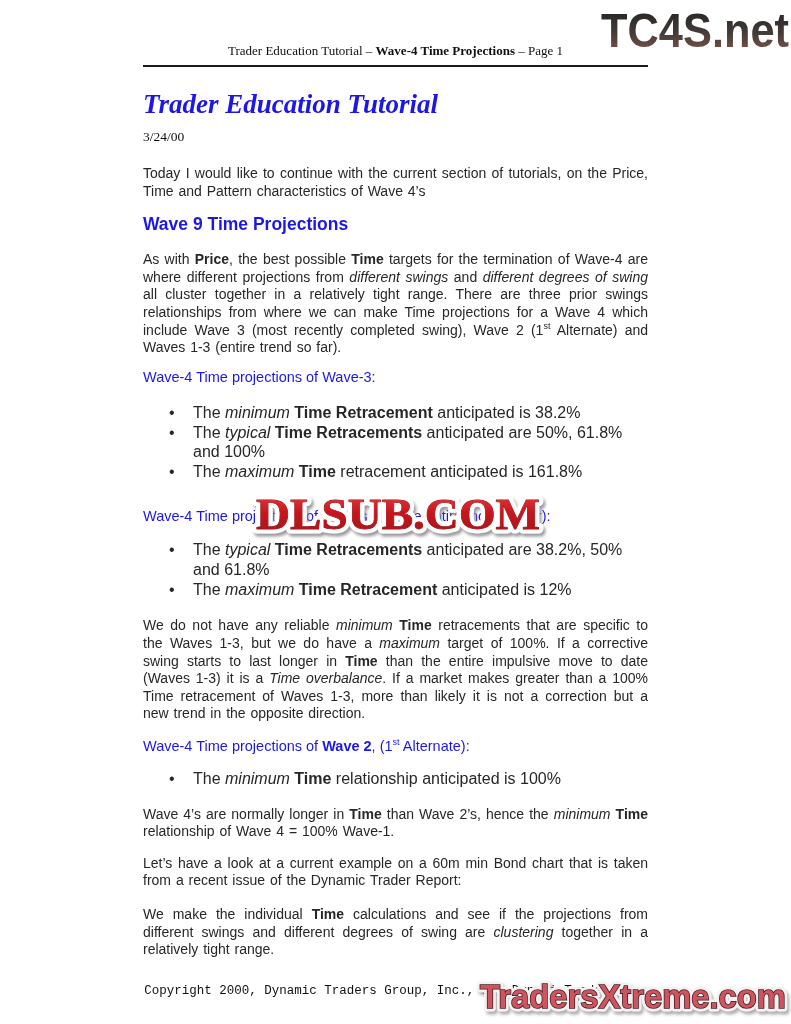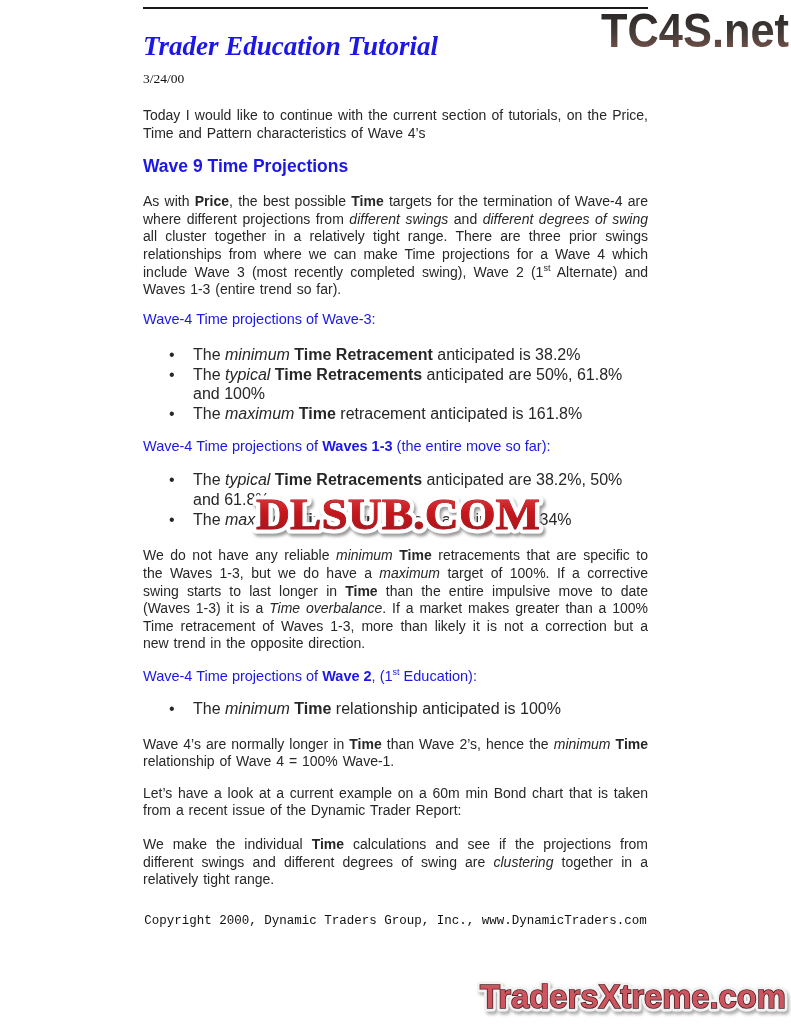--- a/index.html
+++ b/index.html
@@ -46,49 +46,50 @@
         <stop offset="0" style="stop-color:var(--tc4s-dark,#1e1e1e)"></stop>
         <stop offset="0.55" style="stop-color:#433b38"></stop>
         <stop offset="1" style="stop-color:var(--tc4s-brown,#8a5a50)"></stop>
       </linearGradient>
     </defs>
     <text x="2" y="45" font-family="Liberation Sans, sans-serif" font-weight="bold" font-size="49" textLength="188" lengthAdjust="spacingAndGlyphs" fill="url(#tc4sGrad)">TC4S.net</text>
   </svg>
 
   <div class="content">
 
+    <div class="running-header"><span>Trader Education Tutorial – </span><span class="seg-b">Wave-4 Time Projections</span><span> – Page 1</span></div>
     <hr class="header-rule">
 
     <h1 class="doc-title">Trader Education Tutorial</h1>
     <div class="doc-date">3/24/00</div>
 
     <p class="body-para" style="margin-top:20px"><span>Today I would like to continue with the current section of tutorials, on the Price, Time and Pattern characteristics of Wave 4’s</span></p>
 
     <h2 class="section-heading" style="margin-top:15px">Wave 9 Time Projections</h2>
 
     <p class="body-para" style="margin-top:17px"><span>As with </span><span class="seg-b">Price</span><span>, the best possible </span><span class="seg-b">Time</span><span> targets for the termination of Wave-4 are where different projections from </span><span class="seg-i">different swings</span><span> and </span><span class="seg-i">different degrees of swing</span><span> all cluster together in a relatively tight range. There are three prior swings relationships from where we can make Time projections for a Wave 4 which include Wave 3 (most recently completed swing), Wave 2 (1</span><sup>st</sup><span> Alternate) and Waves 1-3 (entire trend so far).</span></p>
 
     <div class="sub-heading" style="margin-top:12px"><span>Wave-4 Time projections of Wave-3:</span></div>
 
     <ul class="bullets" style="margin-top:17px">
       <li><span>The </span><span class="seg-i">minimum</span><span> </span><span class="seg-b">Time Retracement</span><span> anticipated is 38.2%</span></li>
       <li><span>The </span><span class="seg-i">typical</span><span> </span><span class="seg-b">Time Retracements</span><span> anticipated are 50%, 61.8% and 100%</span></li>
       <li><span>The </span><span class="seg-i">maximum</span><span> </span><span class="seg-b">Time</span><span> retracement anticipated is 161.8%</span></li>
     </ul>
 
-    <div class="sub-heading" style="margin-top:14px"><span>Wave-4 Time projections of </span><span class="seg-b">Waves 1-3</span><span> (the entire move so far):</span></div>
+    <div class="sub-heading" style="margin-top:26px"><span>Wave-4 Time projections of </span><span class="seg-b">Waves 1-3</span><span> (the entire move so far):</span></div>
 
     <ul class="bullets" style="margin-top:15px">
       <li><span>The </span><span class="seg-i">typical</span><span> </span><span class="seg-b">Time Retracements</span><span> anticipated are 38.2%, 50% and 61.8%</span></li>
-      <li><span>The </span><span class="seg-i">maximum</span><span> </span><span class="seg-b">Time Retracement</span><span> anticipated is 34%</span></li>
+      <li><span>The </span><span class="seg-i">maximum</span><span> </span><span class="seg-b">Time Retracement</span><span> anticipated is 12%</span></li>
     </ul>
 
     <p class="body-para" style="margin-top:18px"><span>We do not have any reliable </span><span class="seg-i">minimum</span><span> </span><span class="seg-b">Time</span><span> retracements that are specific to the Waves 1-3, but we do have a </span><span class="seg-i">maximum</span><span> target of 100%. If a corrective swing starts to last longer in </span><span class="seg-b">Time</span><span> than the entire impulsive move to date (Waves 1-3) it is a </span><span class="seg-i">Time overbalance</span><span>. If a market makes greater than a 100% Time retracement of Waves 1-3, more than likely it is not a correction but a new trend in the opposite direction.</span></p>
 
-    <div class="sub-heading" style="margin-top:15px"><span>Wave-4 Time projections of </span><span class="seg-b">Wave 2</span><span>, (1</span><sup>st</sup><span> Education):</span></div>
+    <div class="sub-heading" style="margin-top:15px"><span>Wave-4 Time projections of </span><span class="seg-b">Wave 2</span><span>, (1</span><sup>st</sup><span> Alternate):</span></div>
 
     <ul class="bullets" style="margin-top:14px">
       <li><span>The </span><span class="seg-i">minimum</span><span> </span><span class="seg-b">Time</span><span> relationship anticipated is 100%</span></li>
     </ul>
 
     <p class="body-para" style="margin-top:17px"><span>Wave 4’s are normally longer in </span><span class="seg-b">Time</span><span> than Wave 2’s, hence the </span><span class="seg-i">minimum</span><span> </span><span class="seg-b">Time</span><span> relationship of Wave 4 = 100% Wave-1.</span></p>
 
     <p class="body-para" style="margin-top:14px"><span>Let’s have a look at a current example on a 60m min Bond chart that is taken from a recent issue of the Dynamic Trader Report:</span></p>
 
     <p class="body-para" style="margin-top:16px"><span>We make the individual </span><span class="seg-b">Time</span><span> calculations and see if the projections from different swings and different degrees of swing are </span><span class="seg-i">clustering</span><span> together in a relatively tight range.</span></p>

